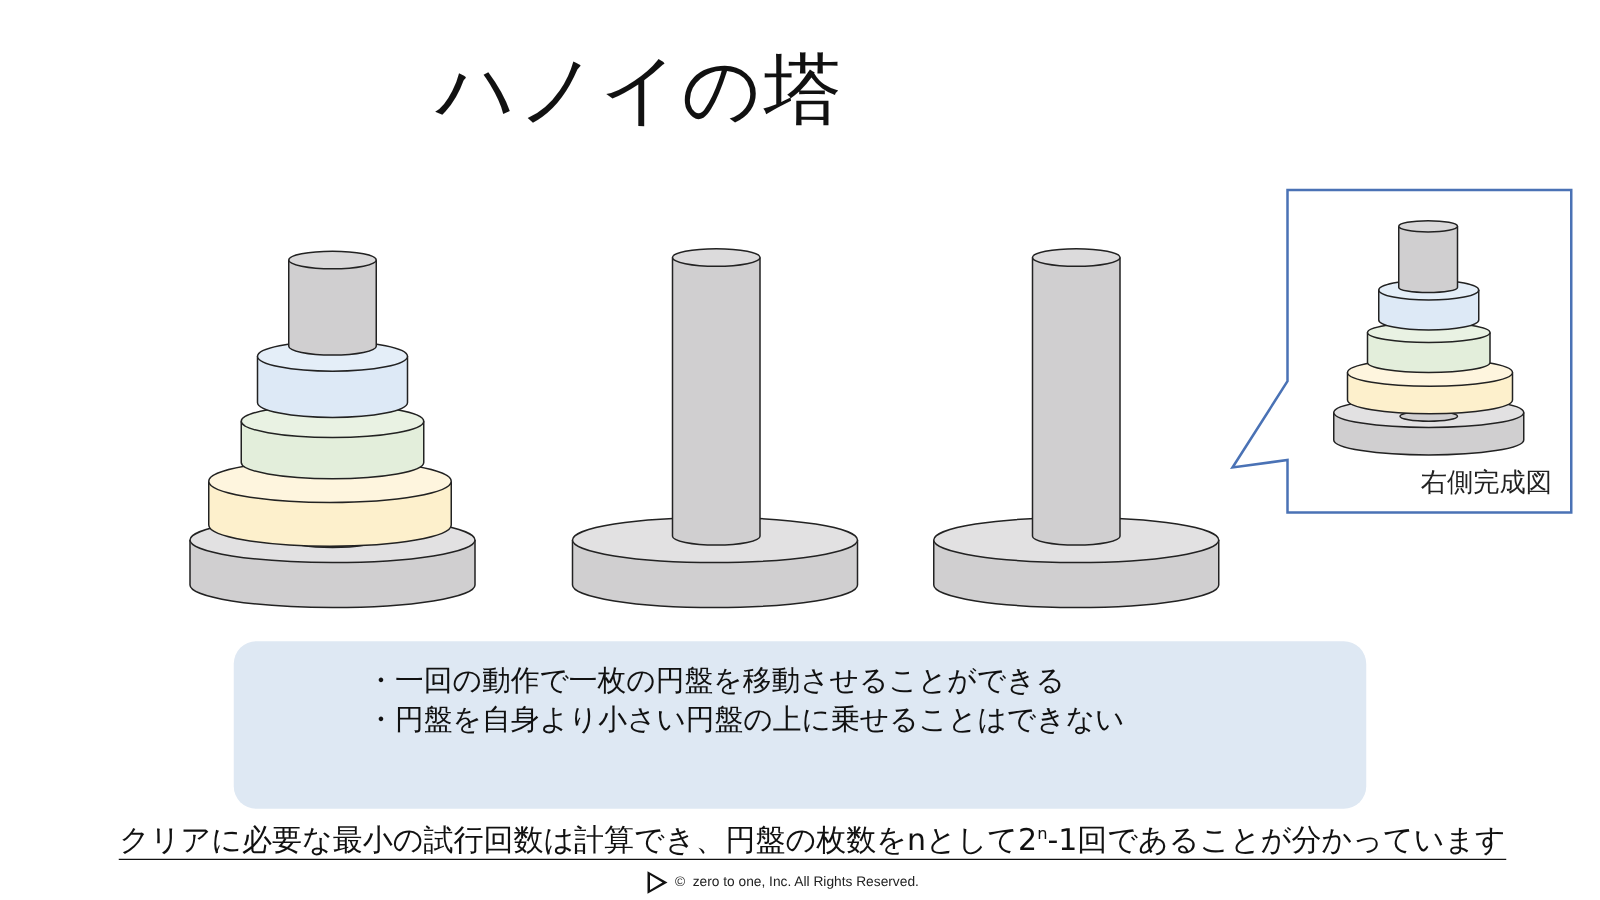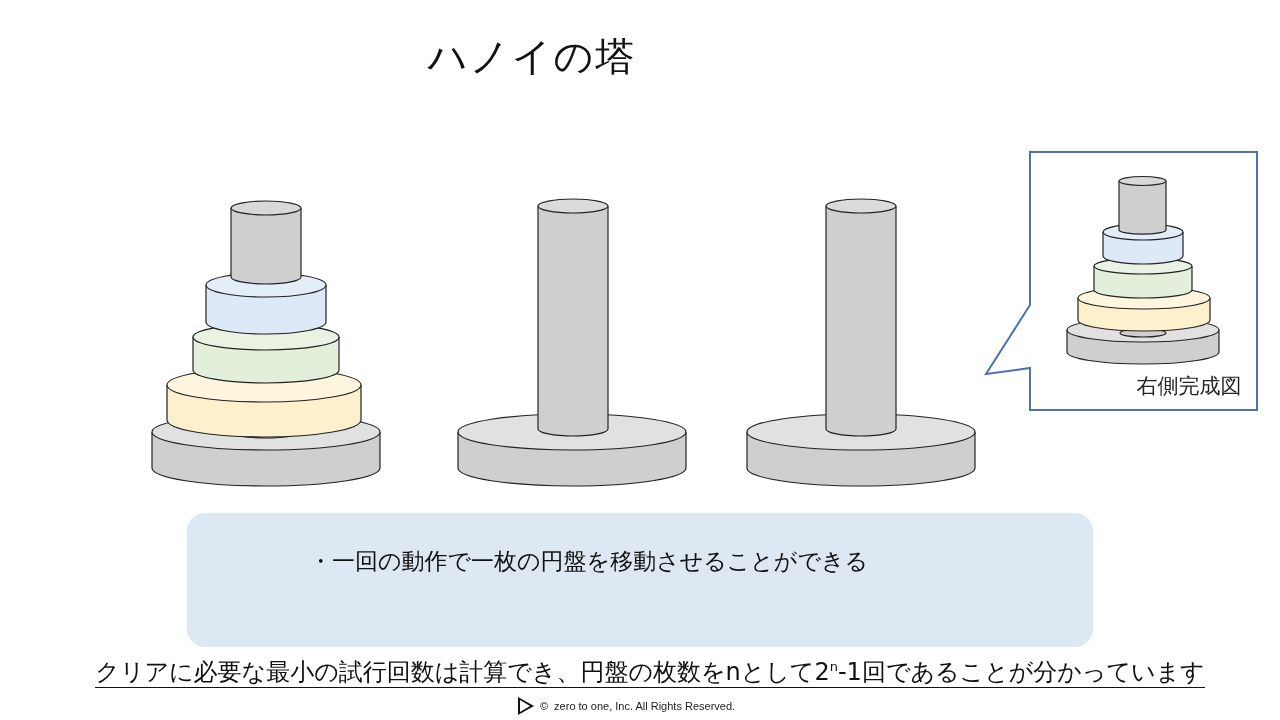--- a/index.html
+++ b/index.html
@@ -4,33 +4,33 @@
   <style>
     html, body { margin: 0; padding: 0; }
     body {
       width: 1280px; height: 720px; position: relative; overflow: hidden;
       background: #ffffff;
       font-family: "DejaVu Sans", "Liberation Sans", sans-serif;
       color: #111;
     }
     .title {
       position: absolute; left: 0; top: 30px; width: 1024px;
-      text-align: center; font-size: 39px; letter-spacing: 2px; color: #111; padding-left: 20px;
+      text-align: center; font-size: 62px; letter-spacing: 2px; color: #111;
     }
     svg.scene { position: absolute; left: 0; top: 0; }
     .callout-label {
       position: absolute; left: 1030px; top: 372px; width: 226px;
       text-align: center; font-size: 21px; color: #222; padding-left: 46px;
     }
     .rules-box {
       position: absolute; left: 187px; top: 513px; width: 906px; height: 134px;
       background: #dee8f3; border-radius: 18px;
     }
     .rules-list {
-      position: absolute; left: 293px; top: 530px; margin: 16px; padding: 0;
+      position: absolute; left: 293px; top: 530px; margin: 0; padding: 0;
       list-style: none; font-size: 23px; line-height: 31px; color: #111;
     }
     .rules-list li::before { content: "・"; }
     .summary {
       position: absolute; left: 0; top: 656px; width: 1280px; text-align: center;
       font-size: 24px; color: #111; margin-left: 10px;
     }
     .summary span.u {
       border-bottom: 1.5px solid #111; padding-bottom: 1px; white-space: nowrap;
     }
@@ -126,20 +126,21 @@
       <ellipse class="st" cx="1142.5" cy="181" rx="23.5" ry="4.5" fill="#d9d8d9"></ellipse>
     </g>
   </g>
 </svg>
 
 <div class="callout-label">右側完成図</div>
 
 <div class="rules-box"></div>
 <ul class="rules-list">
   <li>一回の動作で一枚の円盤を移動させることができる</li>
+  <li>円盤を自身より小さい円盤の上に乗せることはできない</li>
 </ul>
 
 <div class="summary"><span class="u"><span>クリアに必要な最小の試行回数は計算でき、円盤の枚数をnとして2</span><sup>n</sup><span>-1回であることが分かっています</span></span></div>
 
 <div class="footer">
   <span class="logo"></span>
   <span>©</span>
   <span>zero to one, Inc. All Rights Reserved.</span>
 </div>
 

